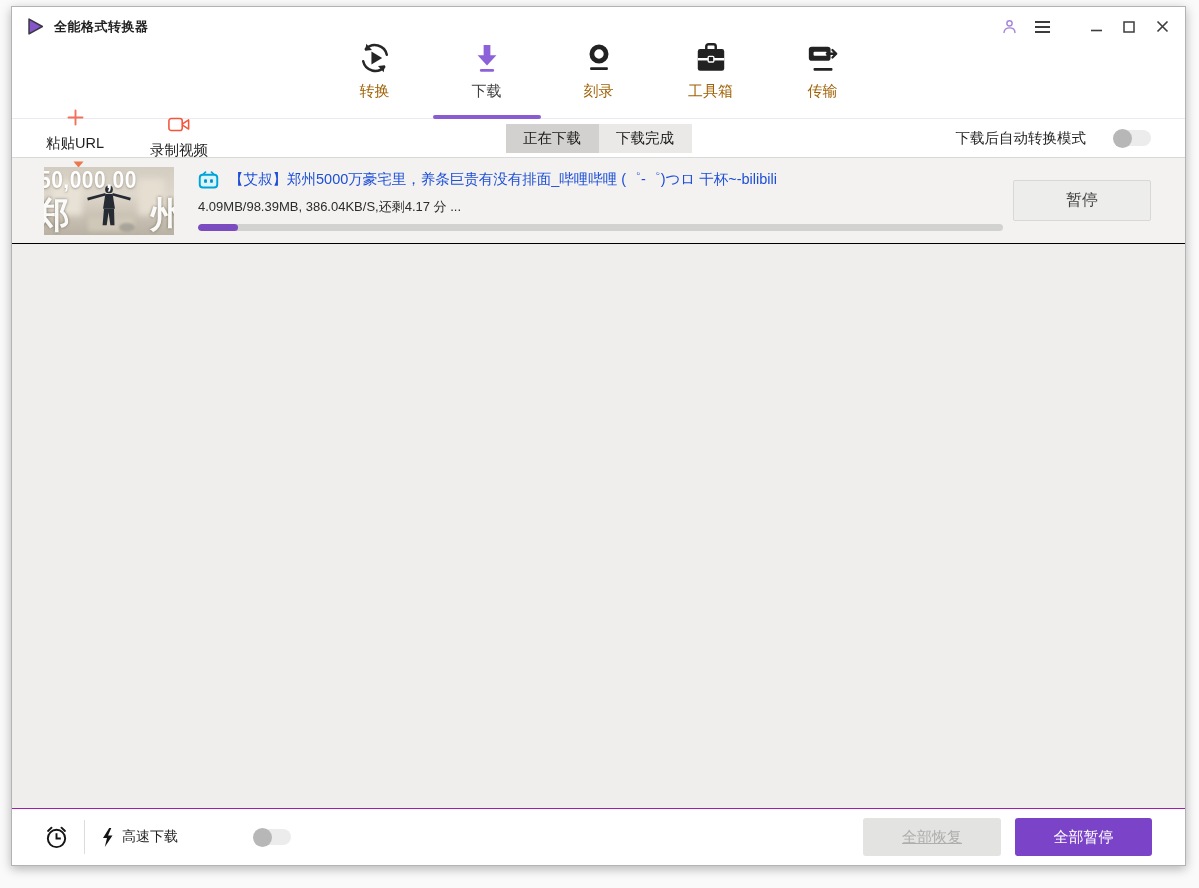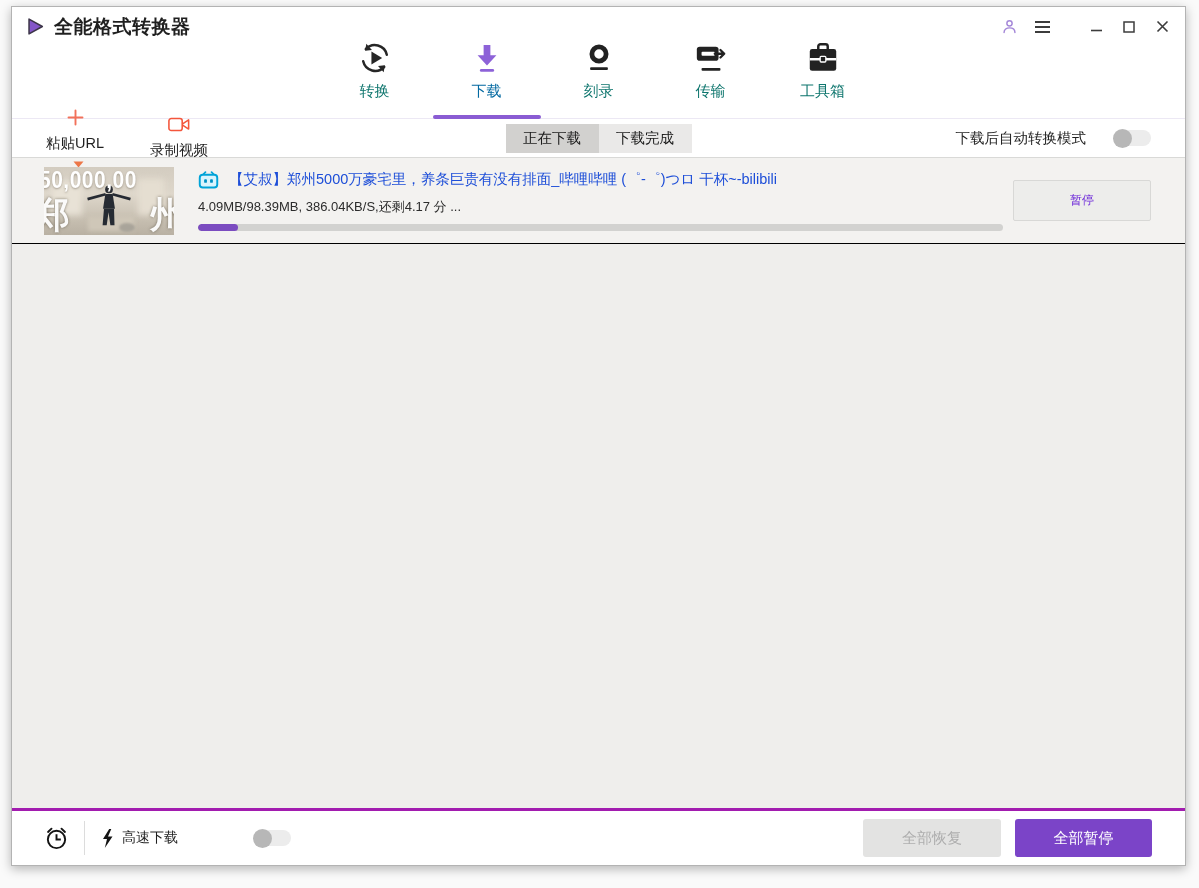--- a/index.html
+++ b/index.html
@@ -7,32 +7,32 @@
   body { background:#fafafa; font-family:"Liberation Sans","DejaVu Sans",sans-serif; color:#1f1f1f; overflow:hidden; }
 
   .window { position:absolute; left:11px; top:6px; width:1175px; height:860px;
     background:#fff; border:1px solid #b3b3b3; box-shadow:0 3px 10px rgba(0,0,0,.28);
     display:flex; flex-direction:column; }
 
   
   .header { position:relative; background:#fff; border-bottom:1px solid #ece8f4; }
   .titlebar { display:flex; align-items:center; padding:9px 14px 0 14px; height:30px; }
   .logo { width:19px; height:19px; display:inline-flex; }
-  .app-title { font-size:19px; font-weight:bold; margin-left:9px; letter-spacing:.5px; }
+  .app-title { font-size:13px; font-weight:bold; margin-left:9px; letter-spacing:.5px; }
   .tb-controls { margin-left:auto; display:flex; align-items:center; gap:15px; }
   .tbtn { width:18px; height:18px; display:inline-flex; align-items:center; justify-content:center; cursor:pointer; }
   .tb-gap { width:6px; }
 
   
   .nav { display:flex; justify-content:center; gap:30px; padding-top:4px; }
   .nav-tab { position:relative; width:82px; display:flex; flex-direction:column; align-items:center;
     padding-bottom:17px; cursor:pointer; }
   .nav-ic { height:34px; display:flex; align-items:flex-end; justify-content:center; }
-  .nav-label { font-size:15px; margin-top:7px; color:#0f766e; }
-  .nav-tab.active .nav-label { color:#0369a1; }
+  .nav-label { font-size:15px; margin-top:7px; color:#a16207; }
+  .nav-tab.active .nav-label { color:#404040; }
   .nav-tab.active::after { content:""; position:absolute; left:50%; transform:translateX(-50%);
     bottom:-1px; width:108px; height:4px; border-radius:2px; background:#8a5cd3; }
 
   
   .toolbar { position:relative; height:39px; background:#fff; border-bottom:1px solid #d9d9d7;
     display:flex; align-items:center; padding:0 34px; flex:none; }
   .tb-left { display:flex; align-items:center; gap:46px; }
   .tb-action { display:flex; align-items:center; gap:8px; cursor:pointer; font-size:14.5px;flex-direction:column; }
   .seg { position:absolute; left:50%; transform:translateX(-50%); display:flex; height:29px; }
   .seg-tab { width:93px; display:flex; align-items:center; justify-content:center;
@@ -67,33 +67,33 @@
     background:#a9a49a; filter:blur(1px); }
 
   .info { flex:1; margin-left:24px; margin-right:10px; min-width:0; }
   .title-line { display:flex; align-items:center; gap:10px; }
   .v-title { font-size:14.5px; color:#1d4ed8; white-space:nowrap; overflow:hidden; }
   .stats { font-size:13px; color:#2c2c2c; margin-top:9px; }
   .progress { margin-top:8px; height:7px; border-radius:4px; background:#d2d2d0; overflow:hidden; }
   .progress .fill { height:100%; border-radius:4px; background:#7b4cc0; }
 
   .pause-btn { width:138px; height:41px; flex:none; background:#ededeb; border:1px solid #d8d8d6;
-    border-radius:2px; font-size:12px; color:#6d28d9; cursor:pointer;
+    border-radius:2px; font-size:16px; color:#404040; cursor:pointer;
     font-family:"Liberation Sans","DejaVu Sans",sans-serif; }
 
   
-  .footer { height:57px; flex:none; background:#fff; border-top:3px solid #a21caf;
+  .footer { height:57px; flex:none; background:#fff; border-top:1px solid #a21caf;
     display:flex; align-items:center; padding:0 33px 0 32px; }
   .vdiv { width:1px; height:34px; background:#dcdcdc; margin:0 16px 0 15px; }
   .speed-label { font-size:14px; margin-left:8px; }
   .footer .toggle { margin-left:76px; }
   .foot-right { margin-left:auto; display:flex; align-items:center; gap:14px; }
   .btn { height:38px; border-radius:3px; font-size:15px; cursor:pointer; border:none;
     font-family:"Liberation Sans","DejaVu Sans",sans-serif; }
-  .btn-resume { width:138px; background:#e3e3e2; color:#aeaeae; }
+  .btn-resume { width:138px; background:#e3e3e2; color:#aeaeae;text-decoration:underline; }
   .btn-pause-all { width:137px; background:#7b44c8; color:#ffffff; }
 
   .icon { display:inline-flex; }
 </style>
 </head>
 <body>
 
 <div class="window">
 
   <div class="header">
@@ -164,38 +164,38 @@
           <svg width="32" height="34" viewBox="0 0 36 36">
             <circle cx="18" cy="13.5" r="8" fill="none" stroke="#222" stroke-width="5.4"></circle>
             <rect x="8" y="28.5" width="20" height="3" rx="1" fill="#222"></rect>
           </svg>
         </span>
         <span class="nav-label">刻录</span>
       </div>
       <div class="nav-tab">
         <span class="nav-ic icon">
           <svg width="34" height="34" viewBox="0 0 36 36">
+            <path d="M13 8.5 V5.8 a2.3 2.3 0 0 1 2.3-2.3 h5.4 a2.3 2.3 0 0 1 2.3 2.3 V8.5" fill="none" stroke="#222" stroke-width="2.6"></path>
+            <rect x="4" y="8.5" width="28" height="23" rx="2.5" fill="#222"></rect>
+            <rect x="4" y="18" width="28" height="2.6" fill="#fff"></rect>
+            <rect x="15" y="16.2" width="6" height="6" rx="1" fill="#222" stroke="#fff" stroke-width="1.4"></rect>
+          </svg>
+        </span>
+        <span class="nav-label">工具箱</span>
+      </div>
+      <div class="nav-tab">
+        <span class="nav-ic icon">
+          <svg width="34" height="34" viewBox="0 0 36 36">
             <rect x="3" y="6" width="23" height="15" rx="3" fill="#222"></rect>
             <rect x="8" y="11.5" width="14" height="4" rx="1" fill="#fff"></rect>
             <path d="M22 13.5 h10 M32 13.5 l-4 -4 M32 13.5 l-4 4" stroke="#222" stroke-width="2.4" fill="none" stroke-linecap="round"></path>
             <rect x="8" y="28.5" width="20" height="3" rx="1" fill="#222"></rect>
           </svg>
         </span>
         <span class="nav-label">传输</span>
-      </div>
-      <div class="nav-tab">
-        <span class="nav-ic icon">
-          <svg width="34" height="34" viewBox="0 0 36 36">
-            <path d="M13 8.5 V5.8 a2.3 2.3 0 0 1 2.3-2.3 h5.4 a2.3 2.3 0 0 1 2.3 2.3 V8.5" fill="none" stroke="#222" stroke-width="2.6"></path>
-            <rect x="4" y="8.5" width="28" height="23" rx="2.5" fill="#222"></rect>
-            <rect x="4" y="18" width="28" height="2.6" fill="#fff"></rect>
-            <rect x="15" y="16.2" width="6" height="6" rx="1" fill="#222" stroke="#fff" stroke-width="1.4"></rect>
-          </svg>
-        </span>
-        <span class="nav-label">工具箱</span>
       </div>
     </div>
   </div>
 
   <div class="toolbar">
     <div class="tb-left">
       <div class="tb-action">
         <span class="icon">
           <svg width="17" height="17" viewBox="0 0 17 17" stroke="#f2715a" stroke-width="1.9" stroke-linecap="round">
               <path d="M8.5 1.5 V15.5 M1.5 8.5 H15.5"></path>

